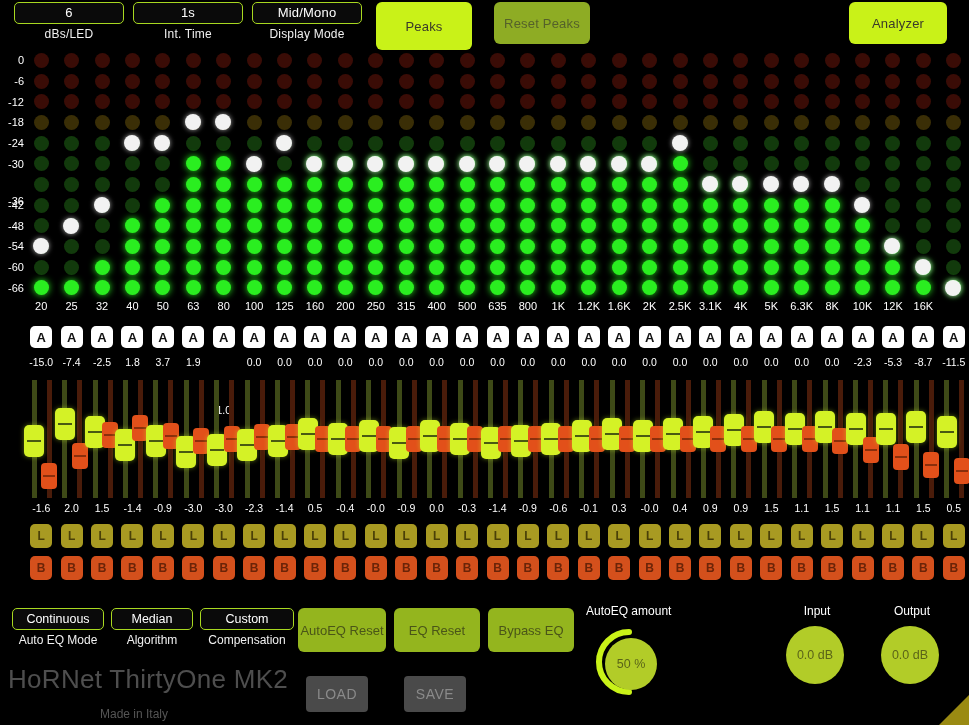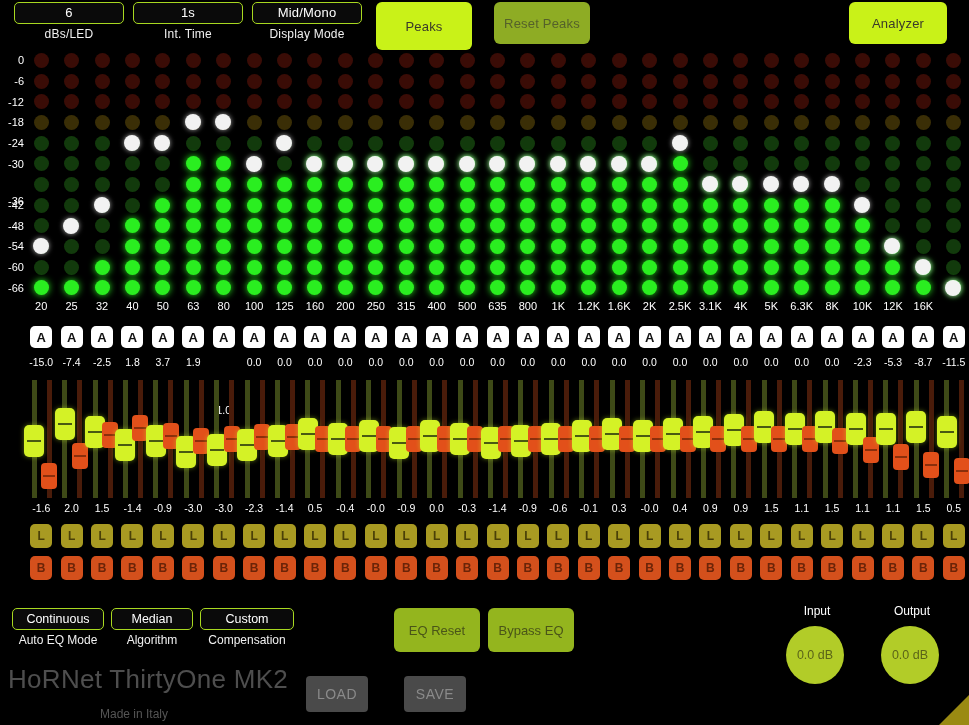--- a/index.html
+++ b/index.html
@@ -1048,26 +1048,34 @@
   </div>
   <div class="mode-group" style="left:200px; top:8px; width:94px;">
     <div class="mode-box">Custom</div>
     <div class="mode-label">Compensation</div>
   </div>
   <div class="mode-group" style="left:111px; top:8px; width:82px;">
     <div class="mode-box">Median</div>
     <div class="mode-label">Algorithm</div>
   </div>
 
+  <div class="actbtn" style="left:298px; top:8px; width:88px; height:44px;">AutoEQ Reset</div>
   <div class="actbtn" style="left:394px; top:8px; width:86px; height:44px;">EQ Reset</div>
   <div class="actbtn" style="left:488px; top:8px; width:86px; height:44px;">Bypass EQ</div>
 
   <div class="fbtn" style="left:306px; top:76px; width:62px; height:36px;">LOAD</div>
   <div class="fbtn" style="left:404px; top:76px; width:62px; height:36px;">SAVE</div>
 
+  <div class="knob-wrap" style="left:586px; top:4px; width:90px; height:90px;">
+    <div class="knob-cap" style="left:0; top:0; width:140px; text-align:left;">AutoEQ amount</div>
+    <svg width="72" height="72" viewBox="0 0 72 72" style="position:absolute; left:7px; top:22px;">
+      <path d="M 36 6 A 30 30 0 1 0 36 66" fill="none" stroke="#c9f218" stroke-width="6" stroke-linecap="round"></path>
+    </svg>
+    <div class="knob-circle" style="left:19px; top:34px; width:52px; height:52px;">50 %</div>
+  </div>
 
   <div class="knob-wrap" style="left:786px; top:4px; width:62px; height:90px;">
     <div class="knob-cap" style="left:0; top:0; width:62px;">Input</div>
     <div class="knob-circle" style="left:0; top:22px; width:58px; height:58px;">0.0 dB</div>
   </div>
 
   <div class="knob-wrap" style="left:881px; top:4px; width:62px; height:90px;">
     <div class="knob-cap" style="left:0; top:0; width:62px;">Output</div>
     <div class="knob-circle" style="left:0; top:22px; width:58px; height:58px;">0.0 dB</div>
   </div>

